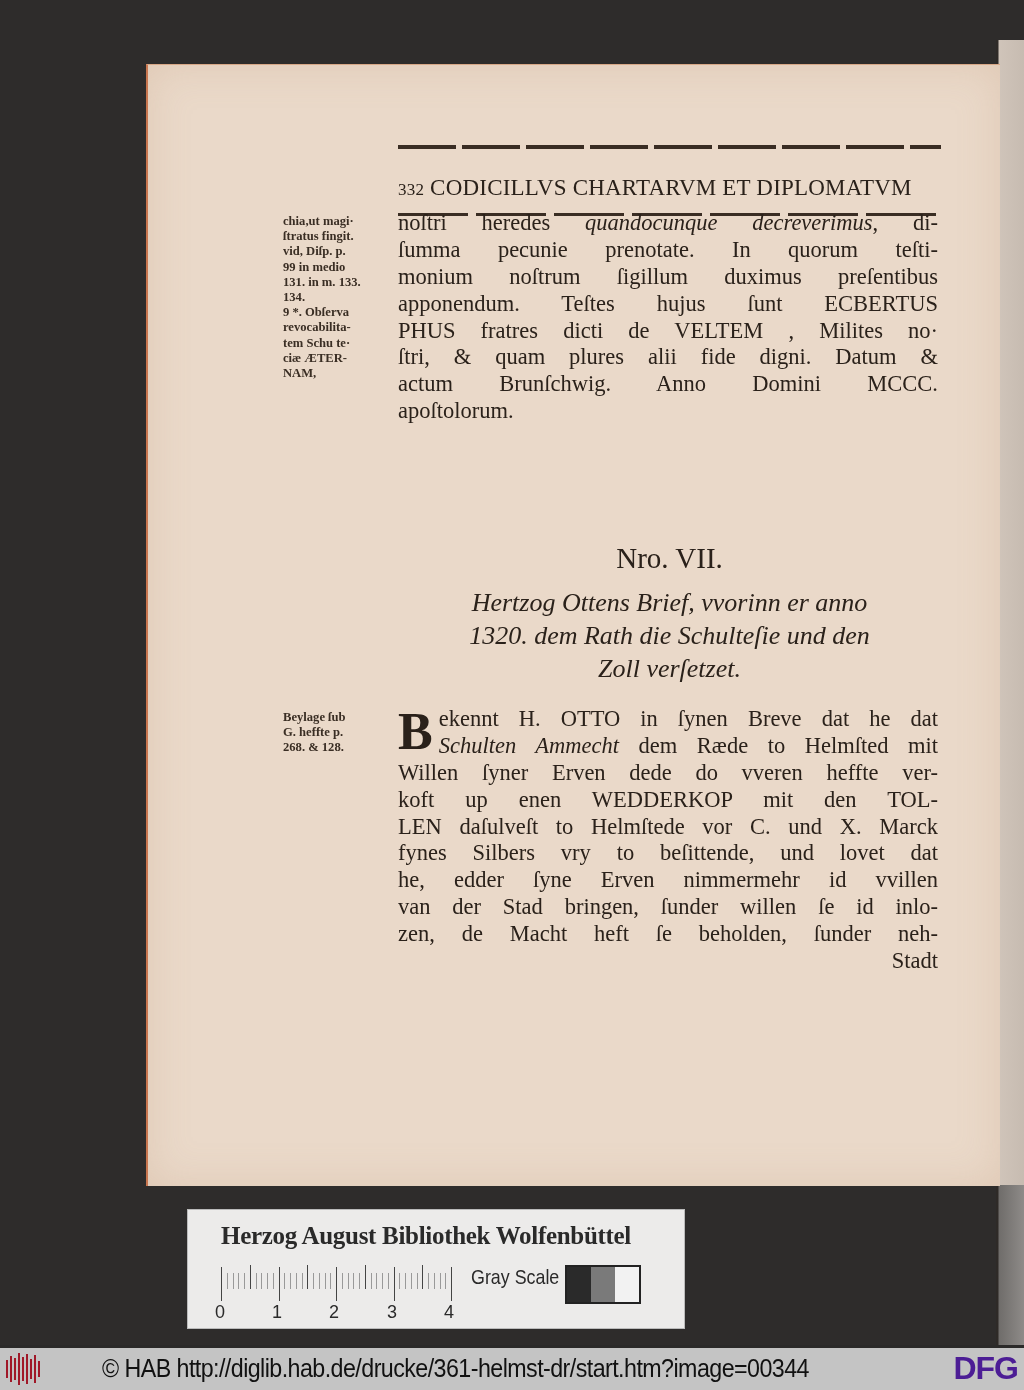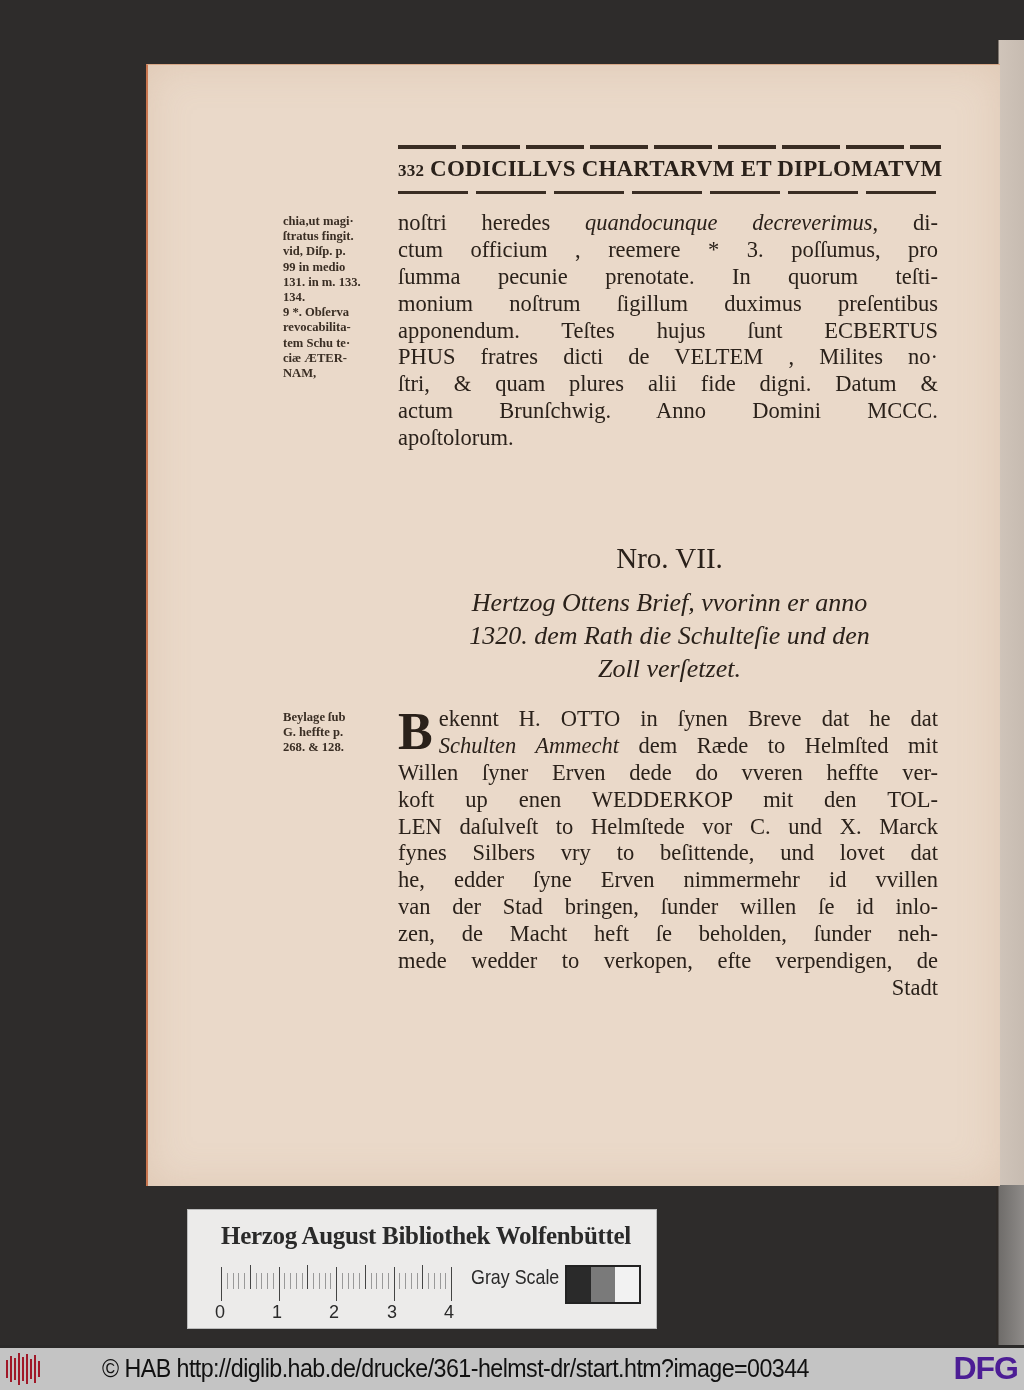--- a/index.html
+++ b/index.html
@@ -31,23 +31,22 @@
     .running-head {
       position:absolute; left:398px; top:145px; width:543px;
     }
     .rule {
       height:4px;
       background:repeating-linear-gradient(90deg,#3a2d23 0 58px,transparent 58px 64px);
     }
     .rule.bottom { height:3px;
       background:repeating-linear-gradient(90deg,#3a2d23 0 70px,transparent 70px 78px); }
     .head-text {
-      font-size:23px; letter-spacing:0.2px; margin:4px 0 4px 0; white-space:nowrap;
-      line-height:32px;
-      font-weight:bold;
+      font-size:23px; letter-spacing:0.2px; margin:19px 0 4px 0; white-space:nowrap;
+      line-height:39px;
     }
     .head-text .pnum { font-size:17px; margin-right:6px; }
 
     .margin-notes {
       position:absolute; left:283px; width:112px;
       font-size:12.6px; line-height:15.2px; font-weight:bold; color:#3a2e24;
     }
     .margin-notes div { white-space:nowrap; }
 
     .body-text {
@@ -67,21 +66,21 @@
       position:absolute; left:398px; width:543px; top:586px; text-align:center;
       font-style:italic; font-size:26px; line-height:33px;
     }
     .dropcap {
       float:left; font-size:52px; line-height:46px; margin:3px 6px 0 0; font-weight:bold;
     }
 
     .color-card {
       position:absolute; left:187px; top:1209px; width:468px; height:118px;
       background:#ecebea; border:1px solid #bbb;
-      font-family:"Liberation Sans","DejaVu Sans",sans-serif; color:#2a2a2a;
+      font-family:"Liberation Sans","DejaVu Sans",sans-serif; color:#2a2a2a;padding-left:28px;
     }
     .card-title {
       position:absolute; left:33px; top:12px; font-family:"Liberation Serif",serif;
       font-weight:bold; font-size:25px; letter-spacing:-0.3px; white-space:nowrap;
     }
     .ruler { position:absolute; left:33px; top:57px; width:235px; height:34px; }
     .ruler .tick { position:absolute; bottom:0; width:1px; background:#444; }
     .ruler-labels { position:absolute; left:25px; top:92px; width:260px; height:20px; font-size:18px; }
     .ruler-labels span { position:absolute; }
     .gray-label { position:absolute; left:283px; top:55px; font-size:21px; transform:scaleX(0.85); transform-origin:left; white-space:nowrap; }
@@ -124,21 +123,20 @@
   <div>134.</div>
   <div>9 *. Obſerva</div>
   <div>revocabilita-</div>
   <div>tem Schu te·</div>
   <div>ciæ ÆTER-</div>
   <div>NAM,</div>
 </div>
 
 <div class="body-text" style="top:210px;">
   <div class="ln"><span>noſtri heredes </span><em>quandocunque decreverimus</em><span>, di-</span></div>
-  <div class="ln">ctum officium ,  reemere  * 3. poſſumus, pro</div>
   <div class="ln">ſumma pecunie prenotate.  In quorum teſti-</div>
   <div class="ln">monium noſtrum ſigillum duximus preſentibus</div>
   <div class="ln">apponendum.  Teſtes hujus ſunt ECBERTUS</div>
   <div class="ln">PHUS fratres dicti de VELTEM , Milites no·</div>
   <div class="ln">ſtri, &amp; quam plures alii fide digni.  Datum &amp;</div>
   <div class="ln">actum Brunſchwig.  Anno Domini MCCC.</div>
   <div class="ln last">apoſtolorum.</div>
 </div>
 
 <div class="section-title">Nro.  VII.</div>
@@ -158,21 +156,20 @@
   <span class="dropcap">B</span>
   <div class="ln">ekennt H. OTTO  in ſynen Breve dat he dat</div>
   <div class="ln"><em>Schulten Ammecht</em><span> dem Ræde to Helmſted mit</span></div>
   <div class="ln">Willen ſyner Erven  dede do vveren heffte ver-</div>
   <div class="ln">koft up enen  WEDDERKOP  mit  den  TOL-</div>
   <div class="ln">LEN  daſulveſt to Helmſtede vor C. und X. Marck</div>
   <div class="ln">fynes Silbers  vry  to beſittende,  und  lovet dat</div>
   <div class="ln">he,  edder  ſyne Erven  nimmermehr id vvillen</div>
   <div class="ln">van der  Stad bringen, ſunder willen ſe id  inlo-</div>
   <div class="ln">zen,  de Macht  heft  ſe beholden,  ſunder neh-</div>
-  <div class="ln">mede wedder to verkopen,  efte verpendigen, de</div>
   <div class="ln right">Stadt</div>
 </div>
 
 <div class="color-card">
   <div class="card-title">Herzog August Bibliothek Wolfenbüttel</div>
   <div class="ruler" id="ruler">
       <div class="tick" style="left: 0px; height: 34px;"></div>
       <div class="tick" style="left: 5.75px; height: 16px; bottom: 12px; background: rgb(153, 153, 153);"></div>
       <div class="tick" style="left: 11.5px; height: 16px; bottom: 12px; background: rgb(153, 153, 153);"></div>
       <div class="tick" style="left: 17.25px; height: 16px; bottom: 12px; background: rgb(153, 153, 153);"></div>

